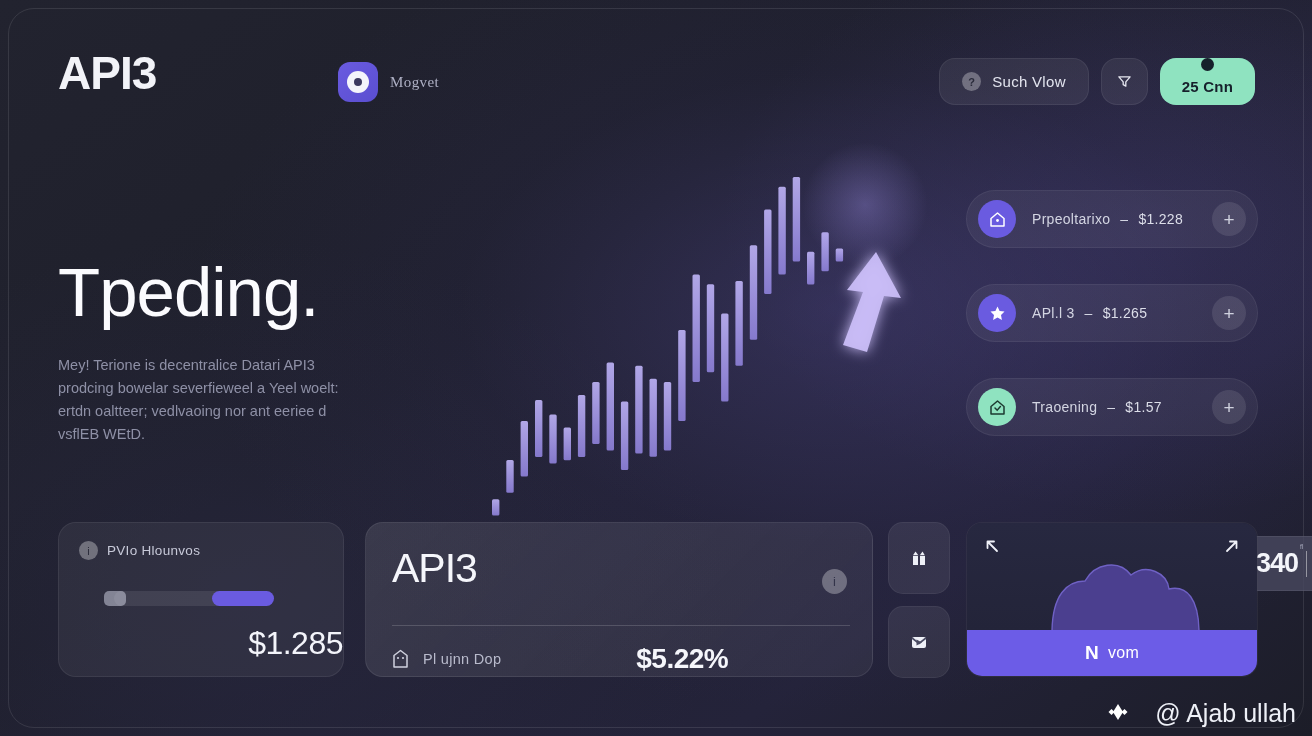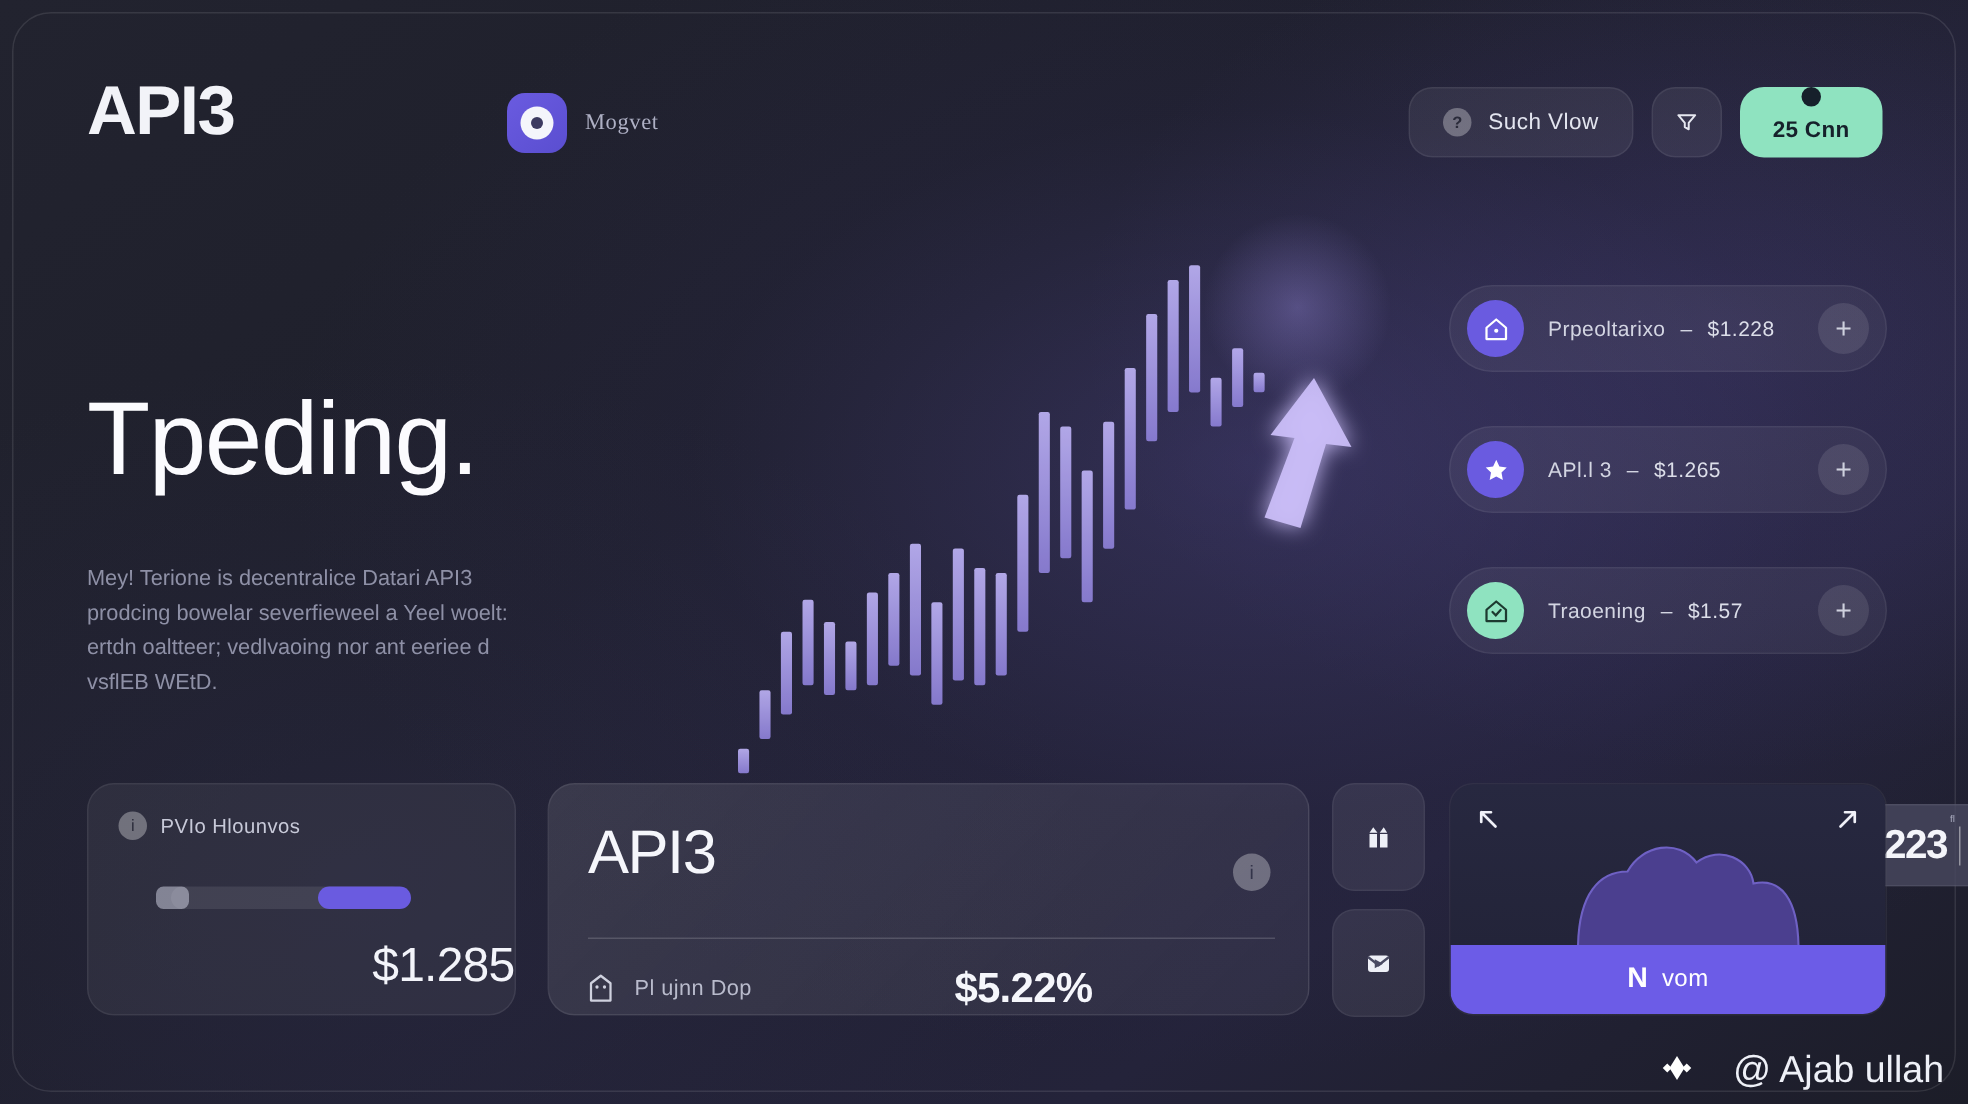--- a/index.html
+++ b/index.html
@@ -92,21 +92,21 @@
     background: #16202b;
   }
 
   
   #hero { position: absolute; left: 58px; top: 168px; width: 470px; }
   #hero h1 {
     font-size: 69px; line-height: 83px; font-weight: normal;
     color: #fbfbfe; letter-spacing: -1px;
   }
   #hero p {
-    margin-top: 41px;
+    margin-top: 20px;
     font-size: 14.5px; line-height: 23px; color: #8e90a6;
     max-width: 300px;
   }
 
   
   #chart {
     position: absolute; left: 470px; top: 130px;
     width: 520px; height: 410px;
   }
   #chart svg { display: block; }
@@ -368,21 +368,21 @@
           <rect x="365.7" y="118.5" width="7.4" height="13.0" rx="1.5"></rect>
         </g>
       <g filter="url(#softglow)">
         <path d="M373,215 L393,162 L377,160 L406,122 L431,168 L414,166 L397,222 Z" fill="#c9bdf7" opacity="0.95"></path>
       </g>
     </svg>
 
     <div id="price-tooltip">
       <span class="pt-cap">fl</span>
 
-      <span class="pt-val">223</span>
+      <span class="pt-val">340</span>
       <span class="pt-rule"></span>
 
     </div>
   </div>
 
   <div id="watchlist">
       <div class="wl-row">
         <span class="wl-ic purple">
           <svg width="21" height="21" viewBox="0 0 21 21">
             <path d="M4 9.5 L10.5 4 L17 9.5 V17 H4 Z" fill="none" stroke="#fff" stroke-width="1.5" stroke-linejoin="round"></path>

